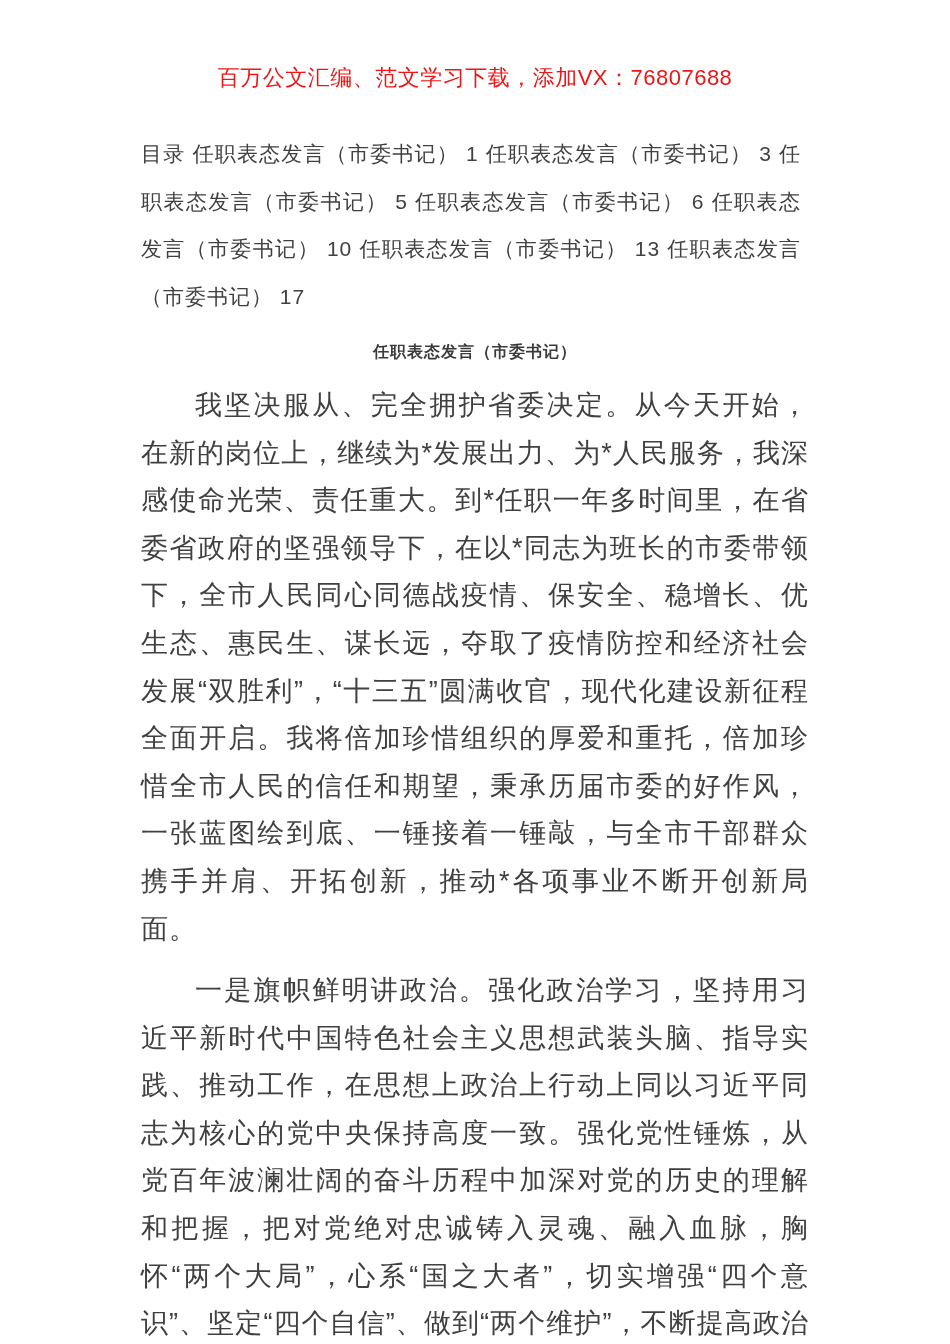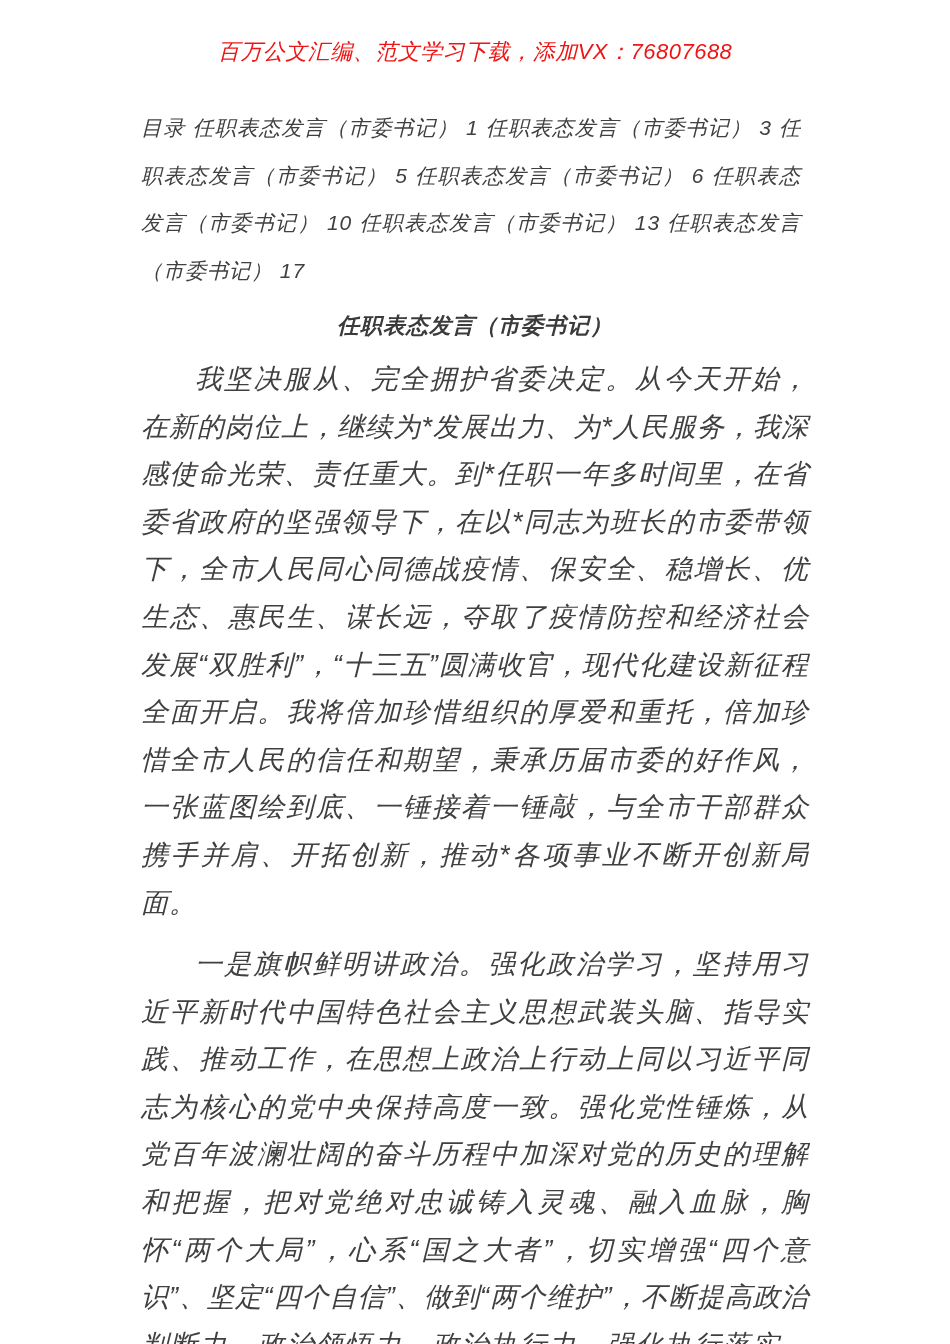--- a/index.html
+++ b/index.html
@@ -10,43 +10,42 @@
   body {
     width: 950px;
     height: 1344px;
     overflow: hidden;
     font-family: "Liberation Sans", "DejaVu Sans", sans-serif;
   }
   .page {
     box-sizing: border-box;
     width: 950px;
     height: 1344px;
-    padding: 36px 141px 0 141px;
+    padding: 62px 141px 0 141px;
     background: #ffffff;
-    font-style: italic;
   }
   .notice {
     color: #ed1515;
     font-size: 22px;
     line-height: 32px;
     text-align: center;
     letter-spacing: 0.5px;
     white-space: nowrap;
   }
   .toc {
     margin: 36px 8px 0 0;
     font-size: 21px;
     line-height: 47.6px;
     letter-spacing: 1px;
     color: #404040;
     text-align: justify;
   }
   .doc-title {
     margin: 8px 0 0 0;
-    font-size: 22px;
+    font-size: 16px;
     line-height: 47.6px;
     font-weight: 700;
     color: #3b3b3b;
     text-align: center;
     letter-spacing: 1px;
   }
   .body-para {
     margin: 14px 0 0 0;
     font-size: 27px;
     line-height: 47.6px;

